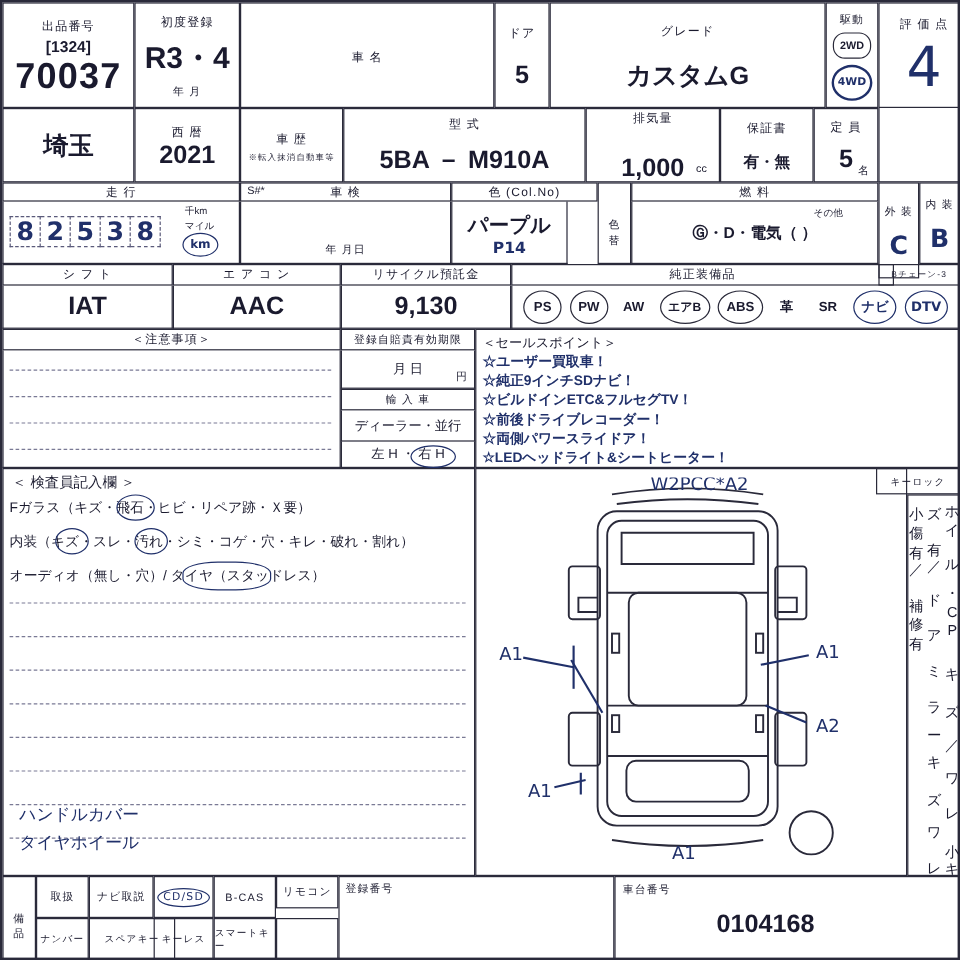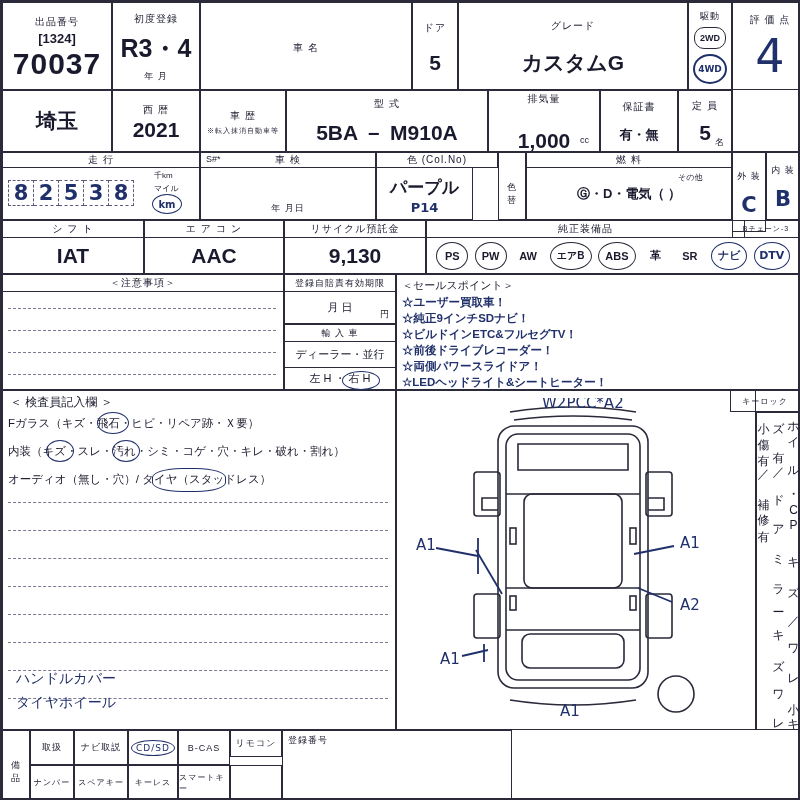--- a/index.html
+++ b/index.html
@@ -340,21 +340,21 @@
   <div class="cell" style="left:28px;top:728px;width:44px;height:35px;">
     <span class="lbl2" style="font-size:9px;">取扱</span>
   </div>
   <div class="cell" style="left:28px;top:763px;width:44px;height:35px;">
     <span class="lbl2" style="font-size:8px;">ナンバー</span>
   </div>
 
   <div class="cell" style="left:72px;top:728px;width:54px;height:35px;">
     <span class="lbl2" style="font-size:9px;">ナビ取説</span>
   </div>
-  <div class="cell" style="left:72px;top:763px;width:54px;height:35px;">
+  <div class="cell" style="left:72px;top:763px;width:72px;height:35px;">
     <span class="lbl2" style="font-size:8px;">スペアキー</span>
   </div>
 
   <div class="cell" style="left:126px;top:728px;width:50px;height:35px;">
     <span class="lbl2 ink" style="font-size:9px;border:1.6px solid #20306a;border-radius:50%;padding:2px 4px;">CD/SD</span>
   </div>
   <div class="cell" style="left:126px;top:763px;width:50px;height:35px;">
     <span class="lbl2" style="font-size:8px;">キーレス</span>
   </div>
 
@@ -367,14 +367,18 @@
 
   <div class="cell" style="left:228px;top:728px;width:52px;height:27px;">
     <span class="lbl2" style="font-size:9px;">リモコン</span>
   </div>
   <div class="cell" style="left:228px;top:763px;width:52px;height:35px;"></div>
 
   <div class="cell left" style="left:280px;top:728px;width:230px;height:70px;">
     <span class="lbl2" style="align-self:flex-start;margin-top:3px;">登録番号</span>
   </div>
 
+  <div class="cell left" style="left:510px;top:728px;width:288px;height:70px;">
+    <span class="lbl2" style="position:absolute;left:6px;top:4px;">車台番号</span>
+    <span class="val" style="position:absolute;left:84px;top:28px;">0104168</span>
+  </div>
 
 </div>
 
 </body></html>

